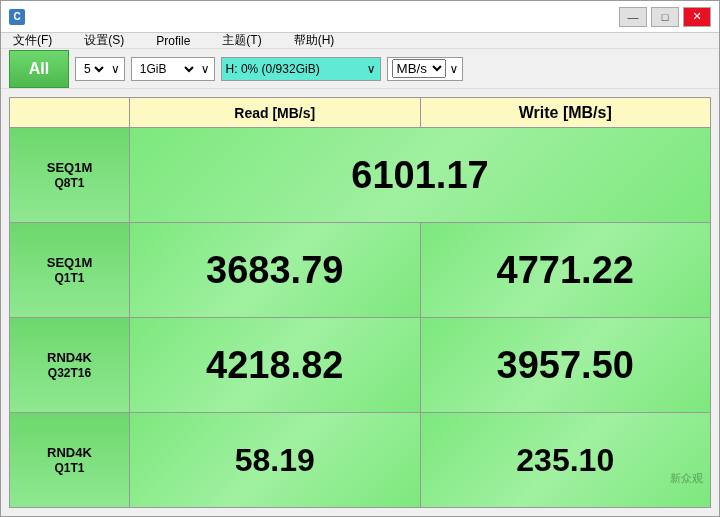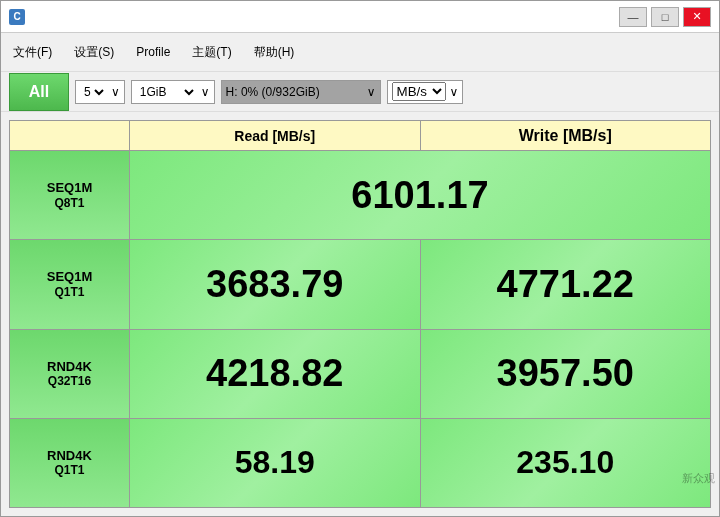--- a/index.html
+++ b/index.html
@@ -71,27 +71,27 @@
       font-size: 11px;
       color: #333;
     }
 
     .title-btn.close {
       background: #e81123;
       color: white;
     }
 
     .menu-bar {
-      height: 39px;
+      height: 16px;
       background: #f0f0f0;
       display: flex;
       align-items: center;
       padding: 0 4px;
       border-bottom: 1px solid #ddd;
-      gap: 6px;
+      gap: 16px;
     }
 
     .menu-item {
       padding: 2px 8px;
       font-size: 12px;
       cursor: pointer;
       color: #000;
     }
 
     .toolbar {
@@ -133,21 +133,21 @@
       background: transparent;
       font-size: 12px;
       outline: none;
       cursor: pointer;
     }
 
     .drive-dropdown {
       min-width: 160px;
       height: 24px;
       border: 1px solid #999;
-      background: #a3a3a3;
+      background: #5eead4;
       padding: 0 4px;
       font-size: 12px;
       display: flex;
       align-items: center;
       gap: 4px;
     }
 
     .unit-dropdown {
       min-width: 60px;
       height: 24px;
@@ -266,21 +266,21 @@
       font-size: 32px;
       color: #000;
     }
 
     .read-cell.large { font-size: 38px; }
     .write-cell.large { font-size: 38px; }
 
     .watermark {
       position: absolute;
       bottom: 30px;
-      right: 4px;
+      right: 16px;
       font-size: 11px;
       color: rgba(0,0,0,0.35);
       font-family: sans-serif;
     }
 
     
     .read-cell {
       background: linear-gradient(135deg, #7de87d 0%, #a0f0a0 50%, #7de87d 100%);
     }
     .write-cell {

